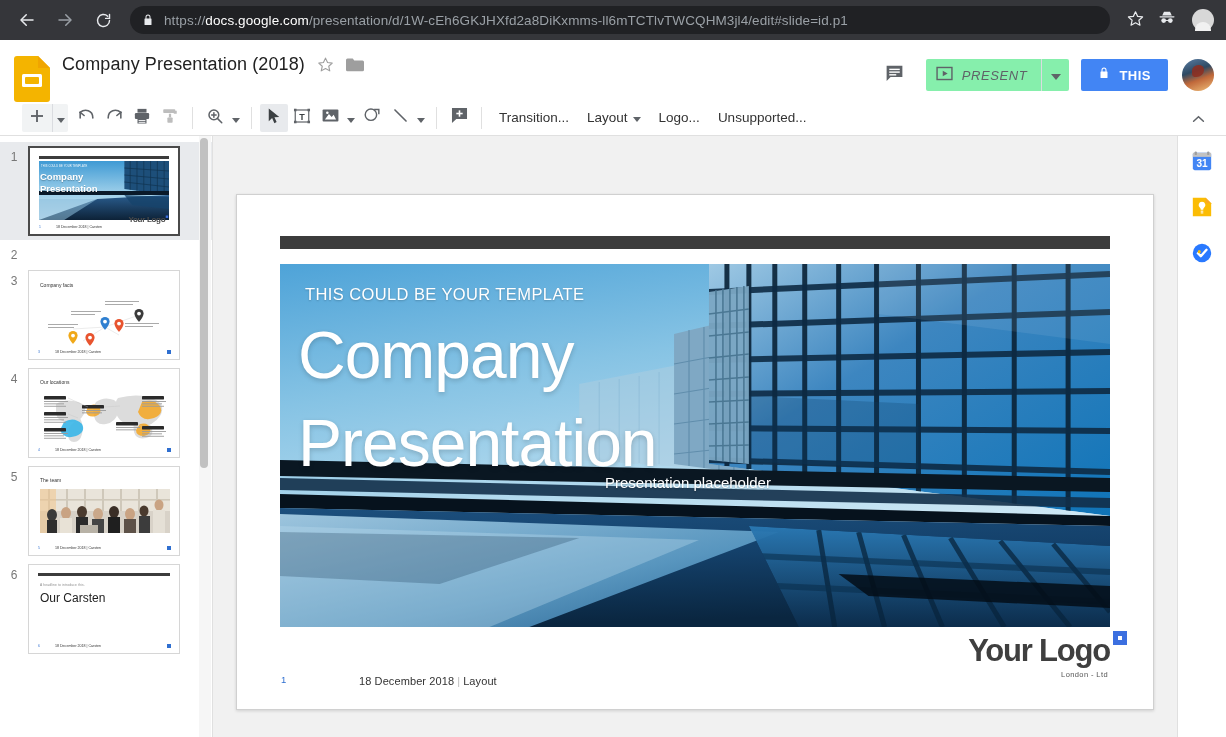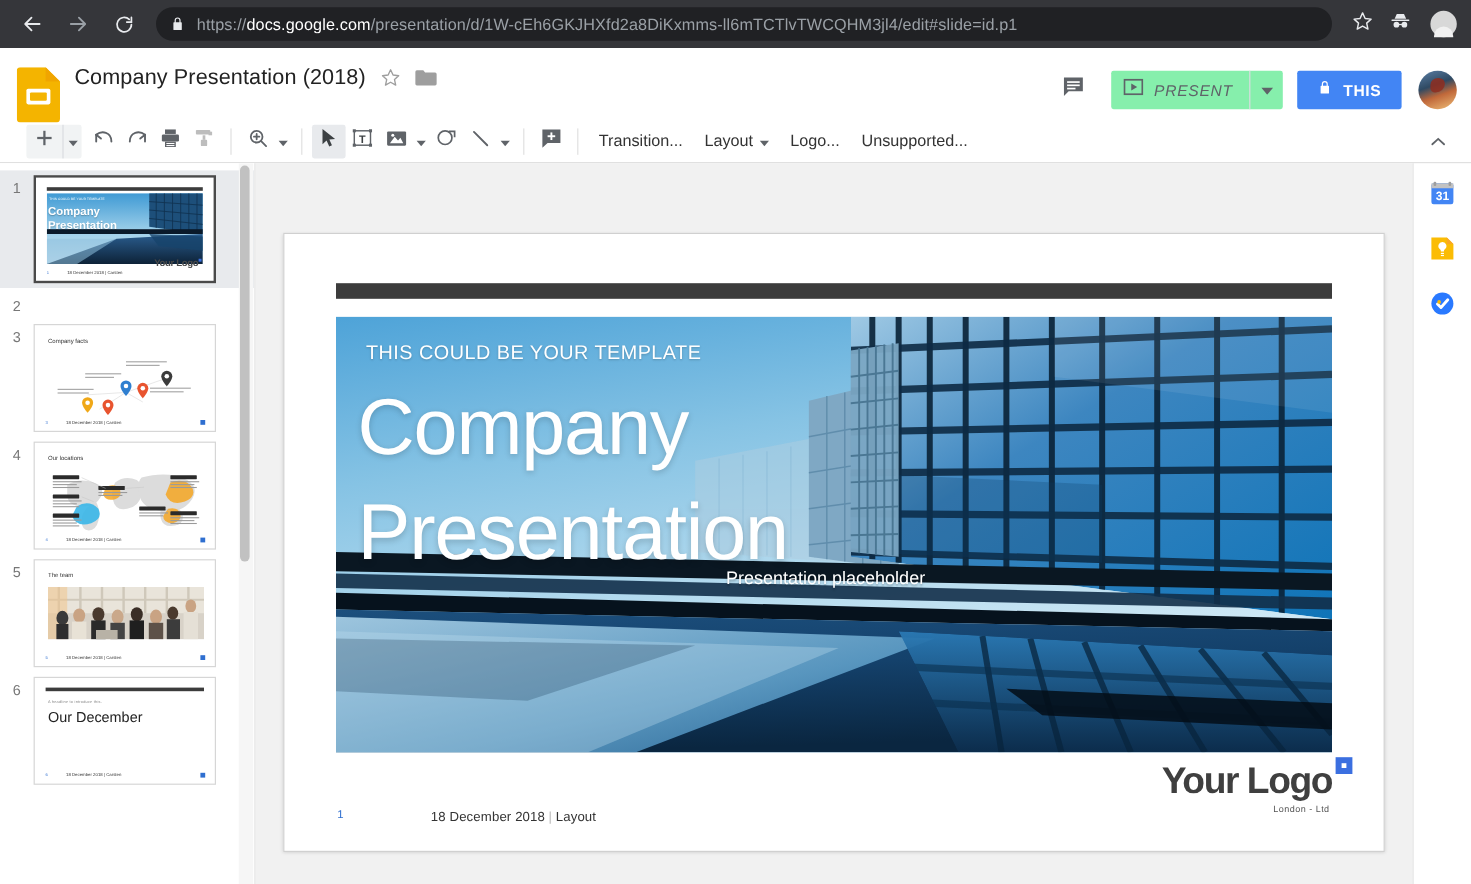--- a/index.html
+++ b/index.html
@@ -849,21 +849,21 @@
             <div class="t-foot-txt">18 December 2018 | Carsten</div>
             <div class="t-blue-sq"></div>
           </div>
         </div>
 
         <div class="thumb-row">
           <div class="thumb-num">6</div>
           <div class="thumb-card">
             <div class="t-topbar"></div>
             <div class="t-eyebrow">A headline to introduce this.</div>
-            <div class="t-title">Our December</div>
+            <div class="t-title">Our Carsten</div>
             <div class="t-foot-num">6</div>
             <div class="t-foot-txt">18 December 2018 | Carsten</div>
             <div class="t-blue-sq"></div>
           </div>
         </div>
 
       </div>
       <div class="film-scrollbar">
         <div class="film-thumb-bar"></div>
       </div>

